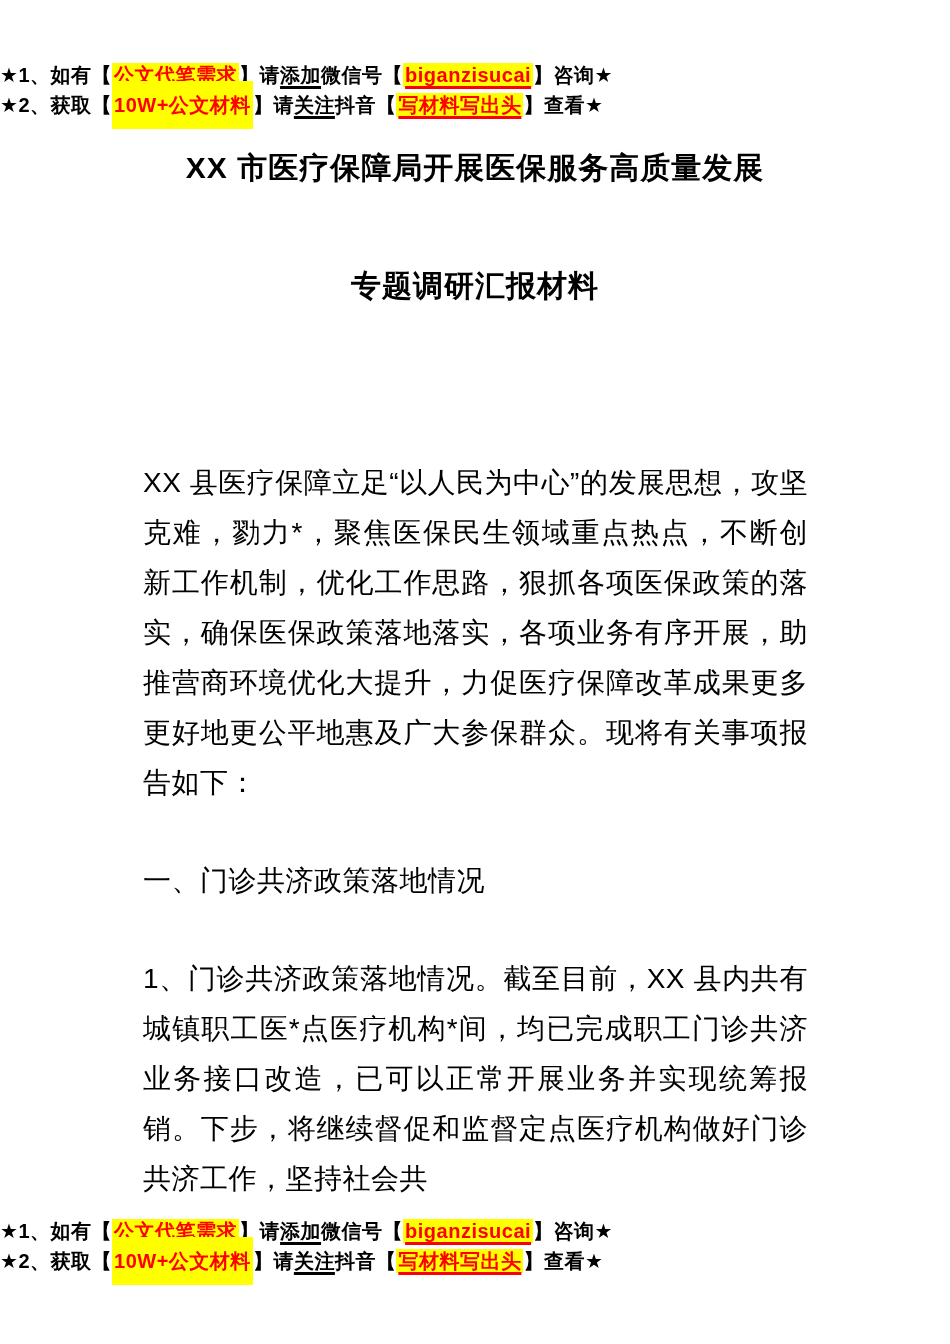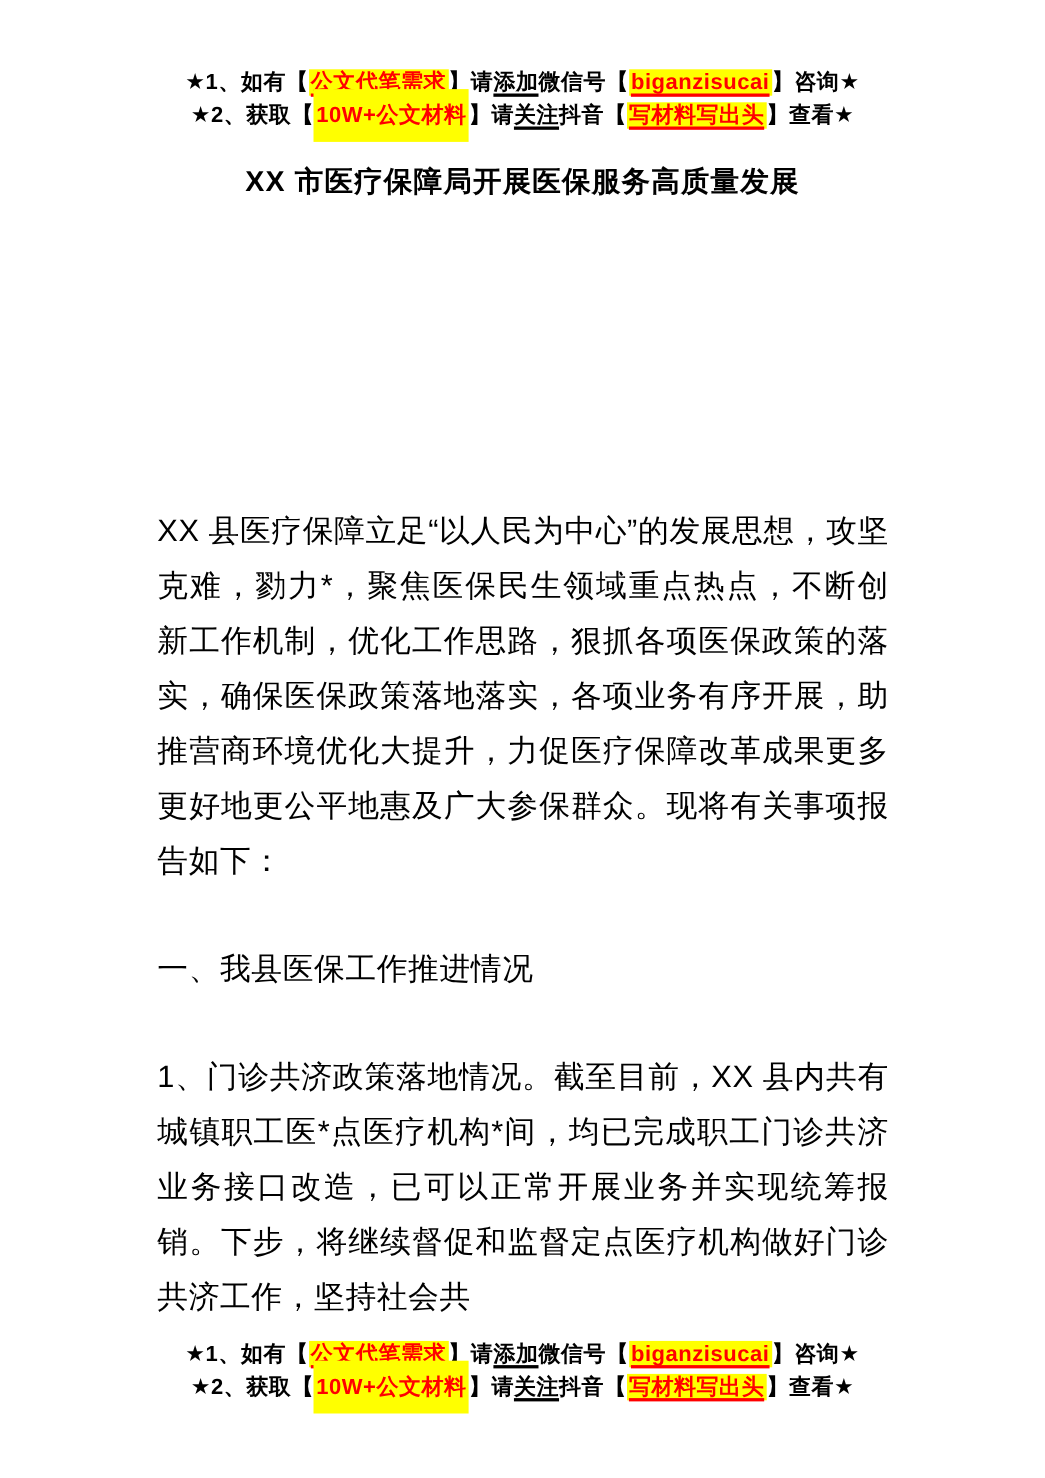--- a/index.html
+++ b/index.html
@@ -14,21 +14,21 @@
     background: #ffffff;
     color: #000000;
     font-family: "Liberation Sans", "DejaVu Sans", sans-serif;
     overflow: hidden;
   }
   
   .promo {
     position: absolute;
     left: 0;
     width: 100%;
-    text-align: center;
+    text-align: left;
     font-size: 20px;
     line-height: 30px;
     font-weight: 700;
     letter-spacing: 0.5px;
   }
   .promo-header { top: 60px; }
   .promo-footer { top: 1216px; }
   .seg { white-space: pre; }
   .seg-plain { color: #000000; }
   .seg-hl-red {
@@ -49,21 +49,21 @@
     text-decoration: underline;
     text-decoration-thickness: 3px;
     text-underline-offset: 4px;
   }
   
   .title-line {
     position: absolute;
     left: 0;
     width: 100%;
     text-align: center;
-    font-size: 26px;
+    font-size: 30px;
     font-weight: 700;
     letter-spacing: 1px;
   }
   .title-line-1 { top: 148px; }
   .title-line-2 { top: 266px; }
   
   .body-text {
     position: absolute;
     left: 143px;
     top: 458px;
@@ -85,24 +85,25 @@
 <body>
 
 <div class="page">
 
   <div class="promo promo-header">
     <div class="promo-line"><span class="seg seg-plain">★1、如有【</span><span class="seg seg-hl-red-u">公文代笔需求</span><span class="seg seg-plain">】请</span><span class="seg seg-u">添加</span><span class="seg seg-plain">微信号【</span><span class="seg seg-hl-red-u">biganzisucai</span><span class="seg seg-plain">】咨询★</span></div>
     <div class="promo-line"><span class="seg seg-plain">★2、获取【</span><span class="seg seg-hl-red">10W+公文材料</span><span class="seg seg-plain">】请</span><span class="seg seg-u">关注</span><span class="seg seg-plain">抖音【</span><span class="seg seg-hl-red-u">写材料写出头</span><span class="seg seg-plain">】查看★</span></div>
   </div>
 
   <div class="title-line title-line-1">XX 市医疗保障局开展医保服务高质量发展</div>
+  <div class="title-line title-line-2">专题调研汇报材料</div>
 
   <div class="body-text">
     <p>XX 县医疗保障立足“以人民为中心”的发展思想，攻坚克难，勠力*，聚焦医保民生领域重点热点，不断创新工作机制，优化工作思路，狠抓各项医保政策的落实，确保医保政策落地落实，各项业务有序开展，助推营商环境优化大提升，力促医疗保障改革成果更多更好地更公平地惠及广大参保群众。现将有关事项报告如下：</p>
-    <p>一、我县医保工作推进情况</p>
+    <p>一、门诊共济政策落地情况</p>
     <p>1、门诊共济政策落地情况。截至目前，XX 县内共有城镇职工医*点医疗机构*间，均已完成职工门诊共济业务接口改造，已可以正常开展业务并实现统筹报销。下步，将继续督促和监督定点医疗机构做好门诊共济工作，坚持社会共</p>
   </div>
 
   <div class="promo promo-footer">
     <div class="promo-line"><span class="seg seg-plain">★1、如有【</span><span class="seg seg-hl-red-u">公文代笔需求</span><span class="seg seg-plain">】请</span><span class="seg seg-u">添加</span><span class="seg seg-plain">微信号【</span><span class="seg seg-hl-red-u">biganzisucai</span><span class="seg seg-plain">】咨询★</span></div>
     <div class="promo-line"><span class="seg seg-plain">★2、获取【</span><span class="seg seg-hl-red">10W+公文材料</span><span class="seg seg-plain">】请</span><span class="seg seg-u">关注</span><span class="seg seg-plain">抖音【</span><span class="seg seg-hl-red-u">写材料写出头</span><span class="seg seg-plain">】查看★</span></div>
   </div>
 
 </div>
 

